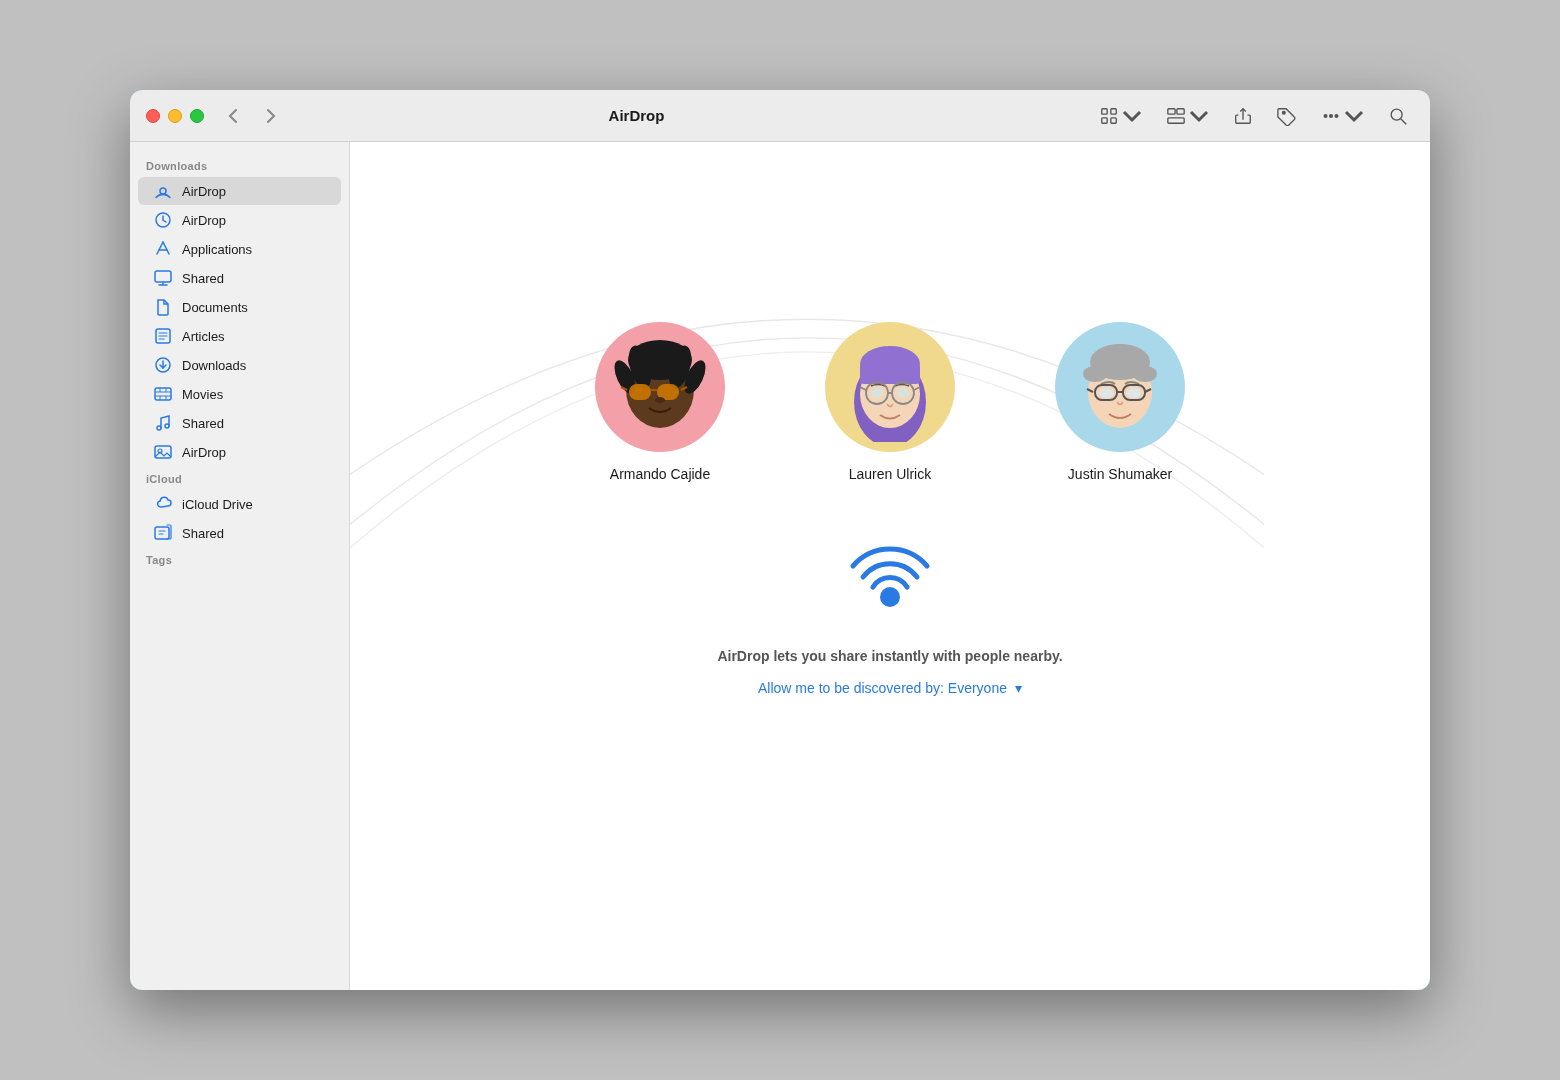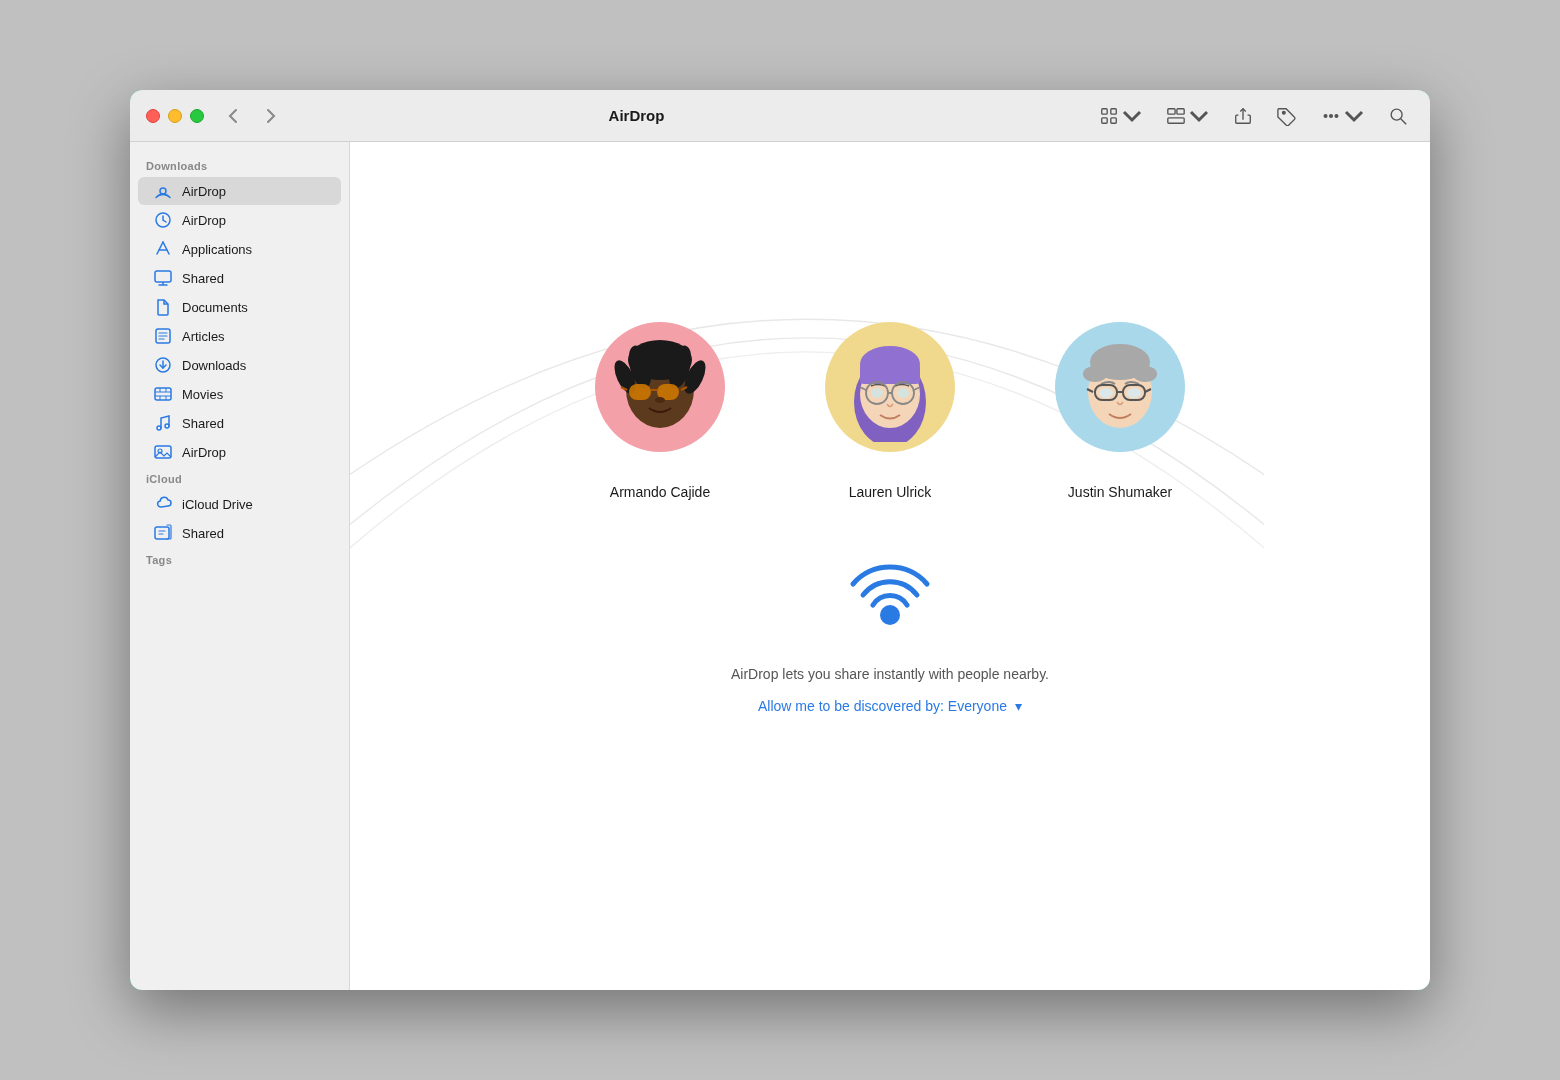--- a/index.html
+++ b/index.html
@@ -192,21 +192,21 @@
       align-items: flex-end;
       margin-top: 180px;
       z-index: 2;
       position: relative;
     }
 
     .person {
       display: flex;
       flex-direction: column;
       align-items: center;
-      gap: 32px;
+      gap: 14px;
       cursor: pointer;
     }
 
     .avatar-circle {
       width: 130px;
       height: 130px;
       border-radius: 50%;
       display: flex;
       align-items: center;
       justify-content: center;
@@ -237,20 +237,21 @@
 
     .airdrop-icon-large {
       width: 90px;
       height: 90px;
     }
 
     .airdrop-description {
       font-size: 14px;
       color: #555;
       text-align: left;
+      font-weight: bold;
     }
 
     .airdrop-discovery {
       font-size: 14px;
       color: #2a7ae4;
       cursor: pointer;
       display: flex;
       align-items: center;
       gap: 8px;
     }

